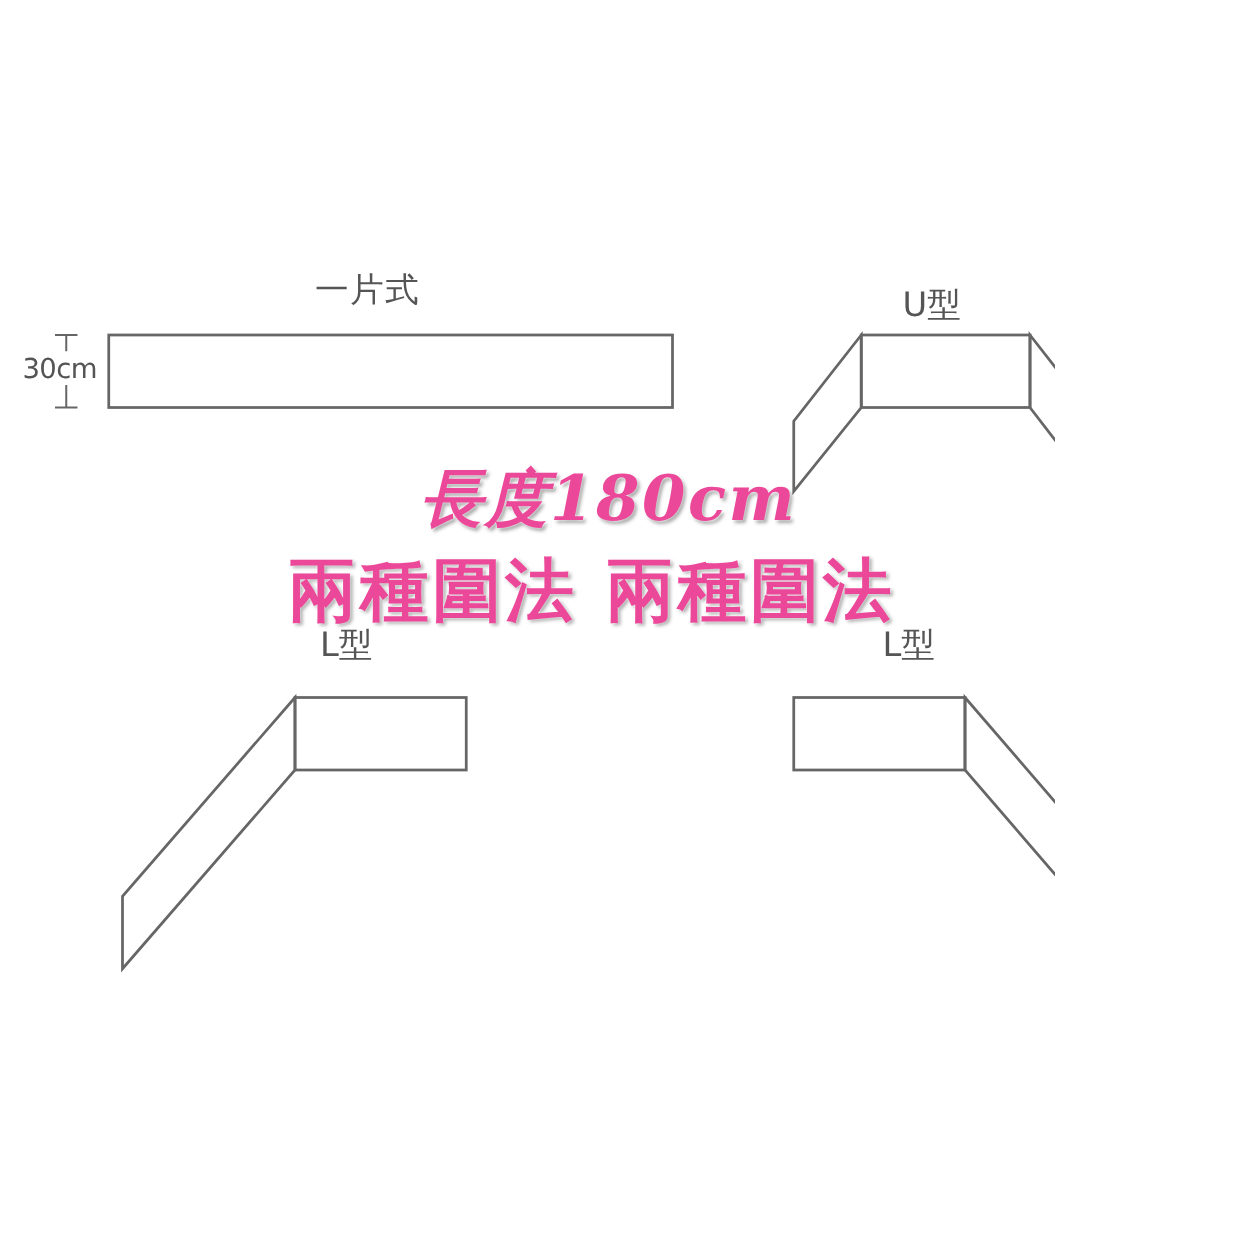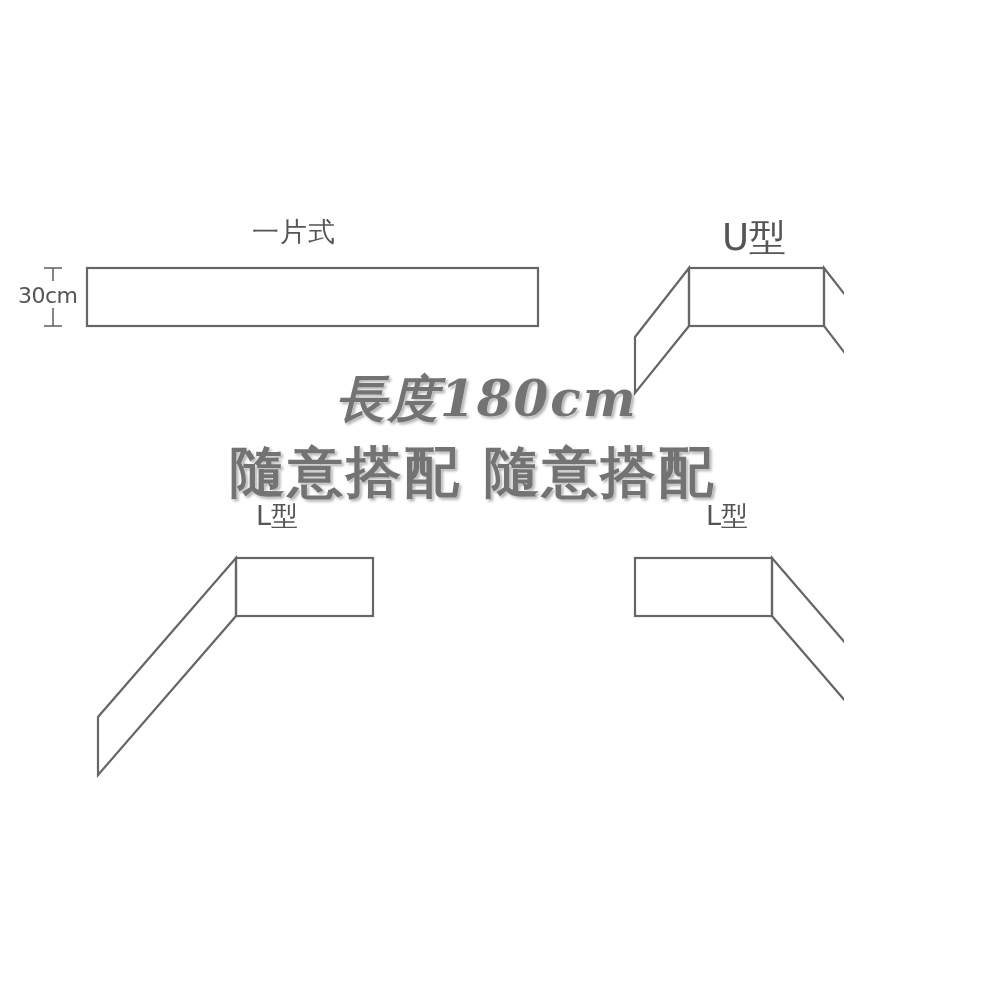--- a/index.html
+++ b/index.html
@@ -1,25 +1,25 @@
 <!DOCTYPE html>
 <html><head>
   <meta charset="utf-8">
   <style>
     html, body { margin: 0; padding: 0; background: #ffffff; }
     #canvas { position: relative; width: 844px; height: 1000px; background: #ffffff; overflow: hidden; }
     svg.shapes { position: absolute; left: 0; top: 0; width: 1000px; height: 1000px; }
     .lbl { position: absolute; color: #555555; font-family: "DejaVu Sans", sans-serif; white-space: nowrap; }
     .t-flat { left: 252px; top: 214px; font-size: 27px; letter-spacing: 1px; }
-    .t-u { left: 722px; top: 213px; font-size: 37px; }
+    .t-u { left: 722px; top: 226px; font-size: 27px; }
     .t-l1 { left: 256px; top: 498px; font-size: 27px; }
     .t-l2 { left: 706px; top: 498px; font-size: 27px; }
     .dim { left: 18px; top: 283px; font-size: 22px; color: #555555; letter-spacing: -0.5px; }
     .headline {
-      position: absolute; color: #737373; font-family: "DejaVu Serif", serif; font-weight: bold; white-space: nowrap;
+      position: absolute; color: #ec4899; font-family: "DejaVu Serif", serif; font-weight: bold; white-space: nowrap;
       text-shadow: 0 0 2px #ffffff, 2px 2px 3px rgba(0,0,0,0.35), -1px -1px 0 #ffffff, 1px -1px 0 #ffffff, -1px 1px 0 #ffffff;
     }
     .h1 { left: 336px; top: 366px; font-size: 50px; font-style: italic; letter-spacing: 2px; }
     .h2 { left: 230px; top: 436px; font-size: 55px; letter-spacing: 3px; }
   </style>
 </head>
 <body>
 
 <div id="canvas">
 
@@ -53,14 +53,14 @@
     </g>
   </svg>
 
   <div class="lbl t-flat">一片式</div>
   <div class="lbl t-u">U型</div>
   <div class="lbl t-l1">L型</div>
   <div class="lbl t-l2">L型</div>
   <div class="lbl dim">30cm</div>
 
   <div class="headline h1">長度180cm</div>
-  <div class="headline h2">隨意搭配  隨意搭配</div>
+  <div class="headline h2">兩種圍法  兩種圍法</div>
 </div>
 
 </body></html>

